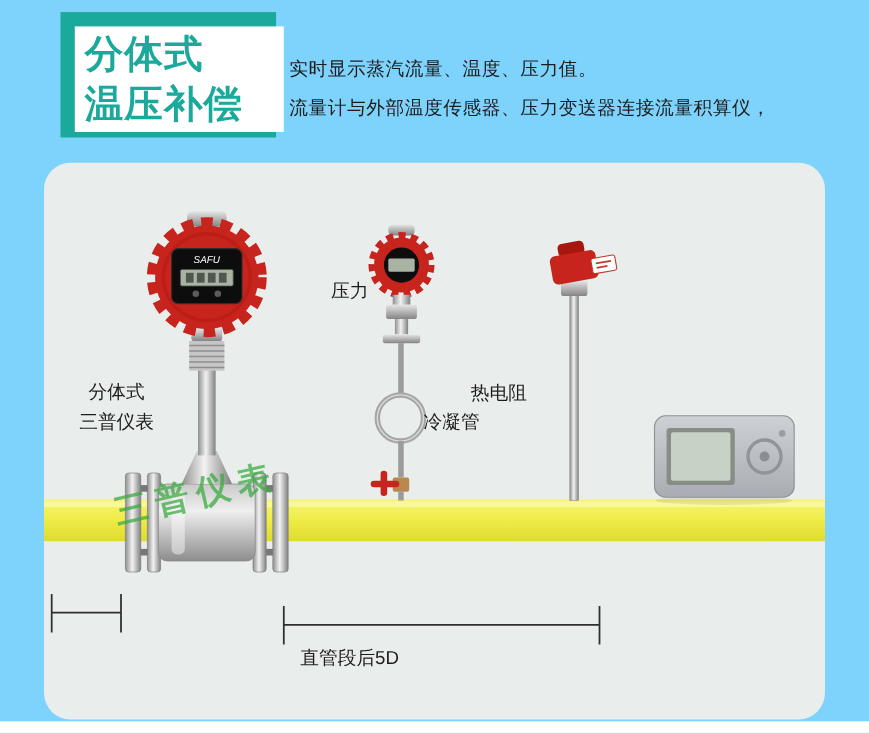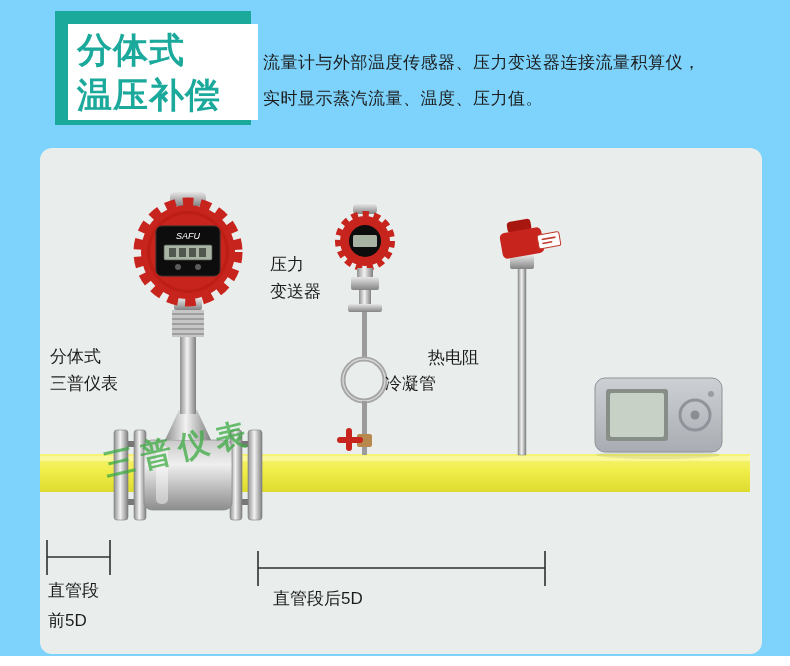--- a/index.html
+++ b/index.html
@@ -2,39 +2,39 @@
 <html style="--teal: #1ba99c; --pipe-yellow: #f0ed4a; --instrument-red: #c8241e; --panel-gray: #e9eeed; --watermark-green: #3cab43;"><head>
 <meta charset="utf-8">
 <style>
   html,body{margin:0;padding:0;}
   body{font-family:"Liberation Sans","DejaVu Sans",sans-serif;background:#ffffff;}
   .stage{position:relative;width:790px;height:656px;background:#7dd3fc;overflow:hidden;text-decoration:underline;}
   .teal-block{position:absolute;left:55px;top:11px;width:196px;height:114px;background:var(--teal);}
   .title-card{position:absolute;left:68px;top:24px;width:190px;height:96px;background:#fff;display:flex;flex-direction:column;justify-content:center;padding-left:9px;box-sizing:border-box;}
   .title-line{font-size:35px;font-weight:700;color:var(--teal);line-height:45px;letter-spacing:1px;}
   .desc{position:absolute;left:263px;top:45px;font-size:17px;line-height:36px;color:#1c1c1c;letter-spacing:0.5px;}
-  .panel{position:absolute;left:40px;top:148px;width:710px;height:506px;background:var(--panel-gray);border-radius:12px;padding-left:12px;}
+  .panel{position:absolute;left:40px;top:148px;width:710px;height:506px;background:var(--panel-gray);border-radius:24px;}
   .panel svg{position:absolute;left:0;top:0;}
   .lbl{position:absolute;color:#1c1c1c;font-size:17px;line-height:27px;}
-  .lbl.center{text-align:left;}
+  .lbl.center{text-align:center;}
   .dim-lbl{position:absolute;color:#1c1c1c;font-size:17px;line-height:30px;}
 </style>
 </head>
 <body>
 
 <div class="stage">
 
   <div class="teal-block"></div>
   <div class="title-card">
     <div class="title-line">分体式</div>
     <div class="title-line">温压补偿</div>
   </div>
   <div class="desc">
+    <div>实时显示蒸汽流量、温度、压力值。</div>
     <div>流量计与外部温度传感器、压力变送器连接流量积算仪，</div>
-    <div>实时显示蒸汽流量、温度、压力值。</div>
   </div>
 
   <div class="panel">
 
     <svg width="710" height="506" viewBox="0 0 710 506">
       <defs>
         <linearGradient id="pipeG" x1="0" y1="0" x2="0" y2="1">
           <stop offset="0" stop-color="#f7f478"></stop>
           <stop offset="0.45" stop-color="#f0ed4a"></stop>
           <stop offset="1" stop-color="#dedb2e"></stop>
@@ -160,24 +160,19 @@
 
       <text x="62" y="312" transform="rotate(-13 135 300)" font-size="31" font-weight="bold" letter-spacing="7" fill-opacity="0.75" style="fill:var(--watermark-green)">三普仪表</text>
     </svg>
 
     <div class="lbl center" style="left:10px;top:195px;width:112px;">
       <div>分体式</div>
       <div>三普仪表</div>
     </div>
     <div class="lbl center" style="left:230px;top:103px;width:96px;">
       <div>压力</div>
-      <div>变送器</div>
     </div>
     <div class="lbl" style="left:345px;top:222px;text-align:center;">冷凝管</div>
     <div class="lbl" style="left:388px;top:196px;">热电阻</div>
-    <div class="dim-lbl" style="left:8px;top:428px;">
-      <div>直管段</div>
-      <div>前5D</div>
-    </div>
     <div class="dim-lbl" style="left:233px;top:436px;">直管段后5D</div>
 
   </div>
 </div>
 
 </body></html>

